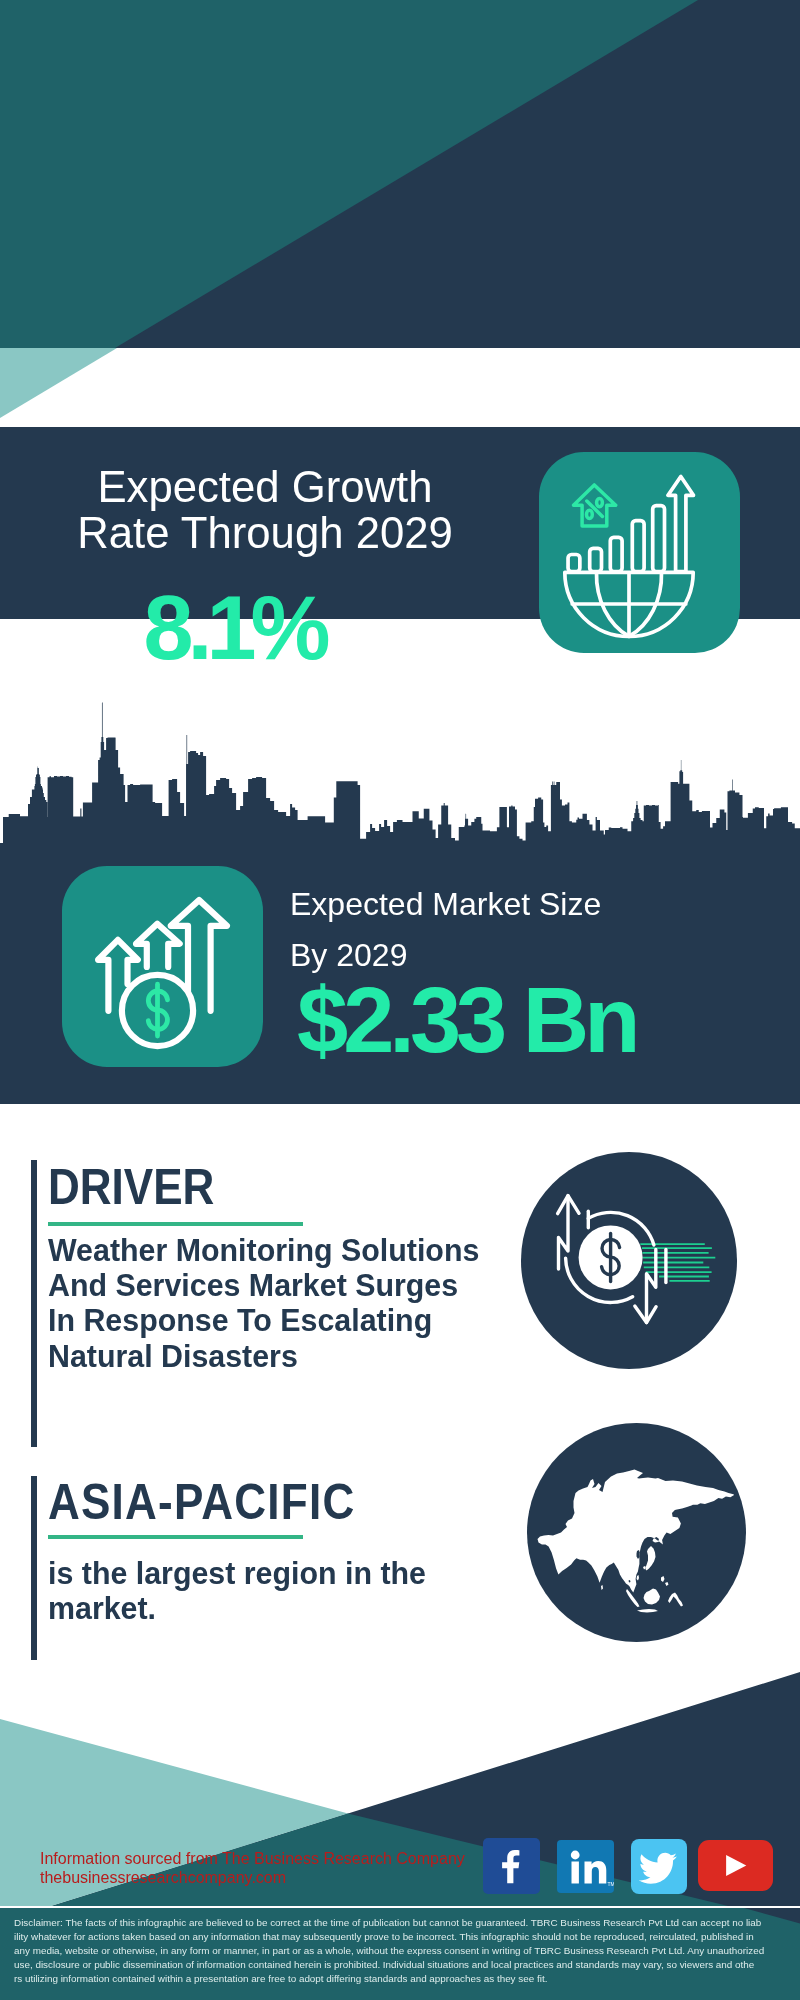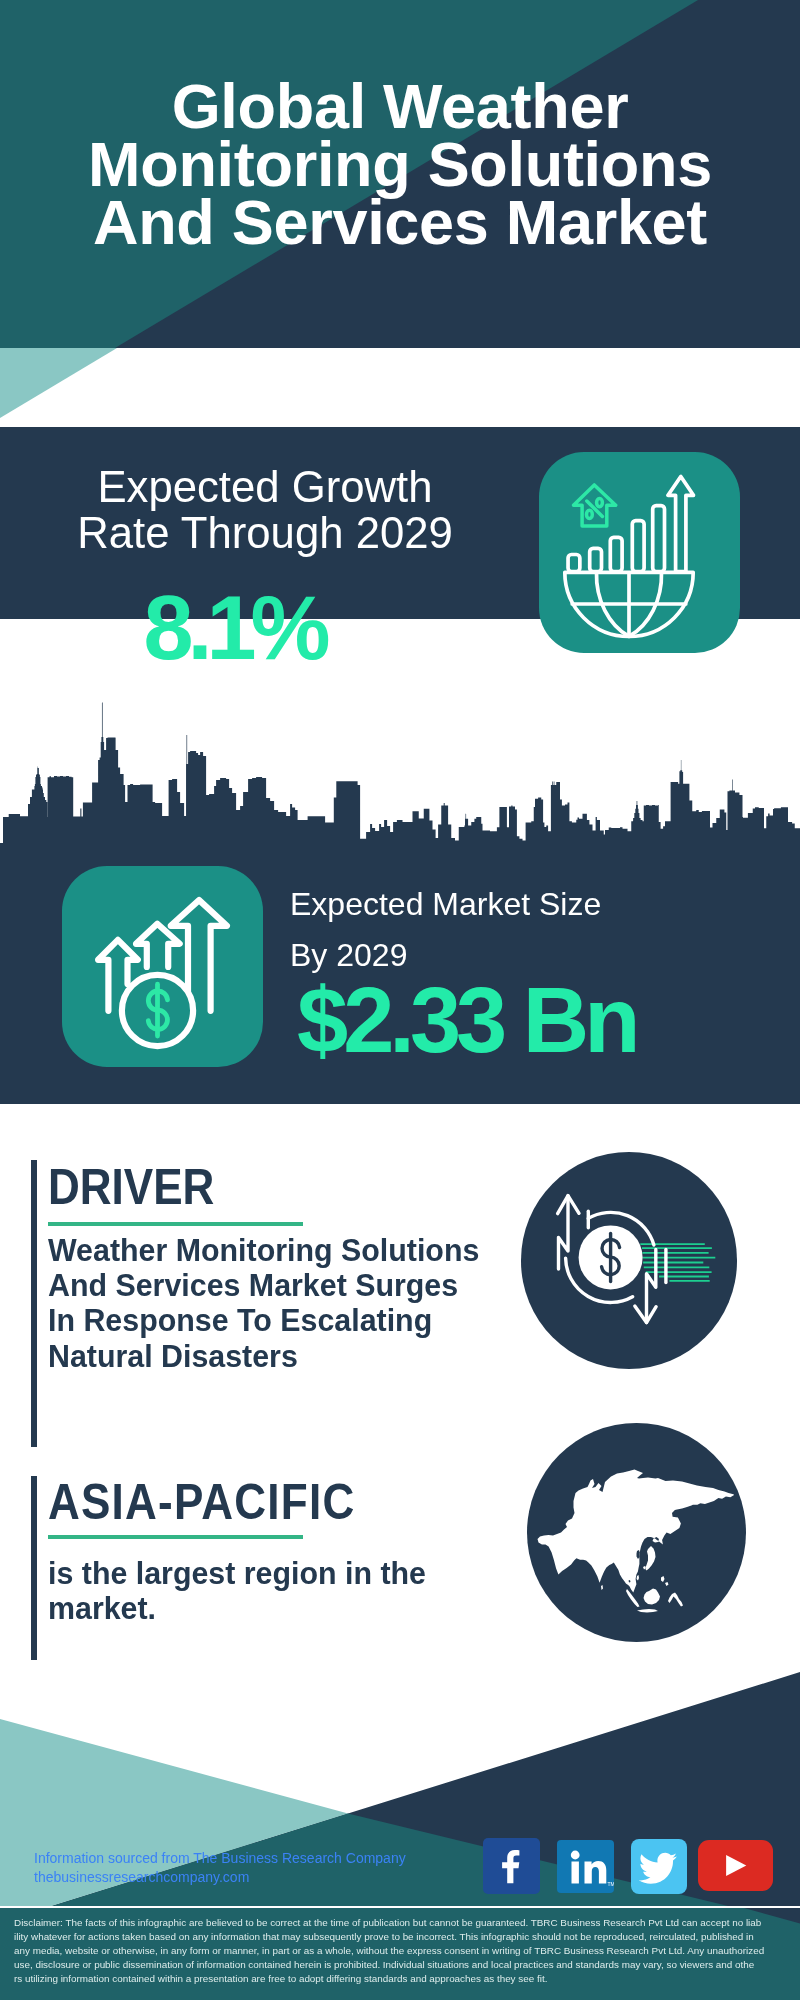--- a/index.html
+++ b/index.html
@@ -47,44 +47,41 @@
 
   
   #footer{left:0;top:1660px;width:800px;height:340px;overflow:hidden;background:#fff;}
   #ft-lightteal{left:0;top:0;width:800px;height:340px;background:#8AC7C4;
     clip-path:polygon(0 59px, 348px 153.5px, 0 262px);}
   #ft-navy{left:0;top:0;width:800px;height:340px;background:#24394F;
     clip-path:polygon(800px 12px, 800px 340px, 0 340px, 0 262px, 348px 153.5px);}
   #ft-teal{left:0;top:0;width:800px;height:340px;background:#1F6268;
     clip-path:polygon(348px 153.5px, 800px 263.5px, 800px 340px, 0 340px, 0 262.25px);}
   #ft-whiteline{left:0;top:1905.6px;width:800px;height:2.4px;background:#ffffff;}
-  #ft-source{left:34px;top:1848.5px;width:560px;color:#3b82f6;
-    font-size:14px;line-height:19px;white-space:pre;letter-spacing:0;}
+  #ft-source{left:40px;top:1848.5px;width:560px;color:#b91c1c;
+    font-size:16px;line-height:19px;white-space:pre;letter-spacing:0;}
   .soc{position:absolute;}
   #soc-fb{left:482.5px;top:1837.5px;width:57.5px;height:56px;border-radius:5px;background:#1F4C96;}
   #soc-li{left:556.9px;top:1840px;width:57.2px;height:53.2px;border-radius:4px;background:#1178B3;}
   #soc-tw{left:630.6px;top:1839px;width:56.9px;height:54.5px;border-radius:8px;background:#4BC4F2;}
   #soc-yt{left:697.9px;top:1840.1px;width:74.8px;height:51.1px;border-radius:11px;background:#DC2A22;}
   
   #disc{left:0;top:1908px;width:800px;height:92px;background:#1F6268;overflow:hidden;}
   #disc-navy{left:0;top:0;width:800px;height:92px;background:#24394F;
     clip-path:polygon(744px 0, 800px 0, 800px 15.5px);}
   #disc-text{left:14px;top:1916px;width:773px;color:#DDECEB;text-align:left;white-space:pre-line;
     font-size:9.9px;line-height:14px;}
 </style>
 </head>
 <body>
 
 <div class="page">
 
   <div class="abs" id="header">
     <div class="abs" id="header-navy"></div>
-    <div class="abs" id="header-title">Global Weather
-Monitoring Solutions
-And Services Market</div>
   </div>
   <div class="abs" id="hdr-tri"></div>
 
   <div class="abs" id="growth">
     <div class="abs" id="growth-label">Expected Growth
 Rate Through 2029</div>
     <div class="abs" id="growth-value">8.1%</div>
   </div>
   <div class="abs" id="growth-icon">
     <svg width="201" height="201" viewBox="0 0 201 201">

